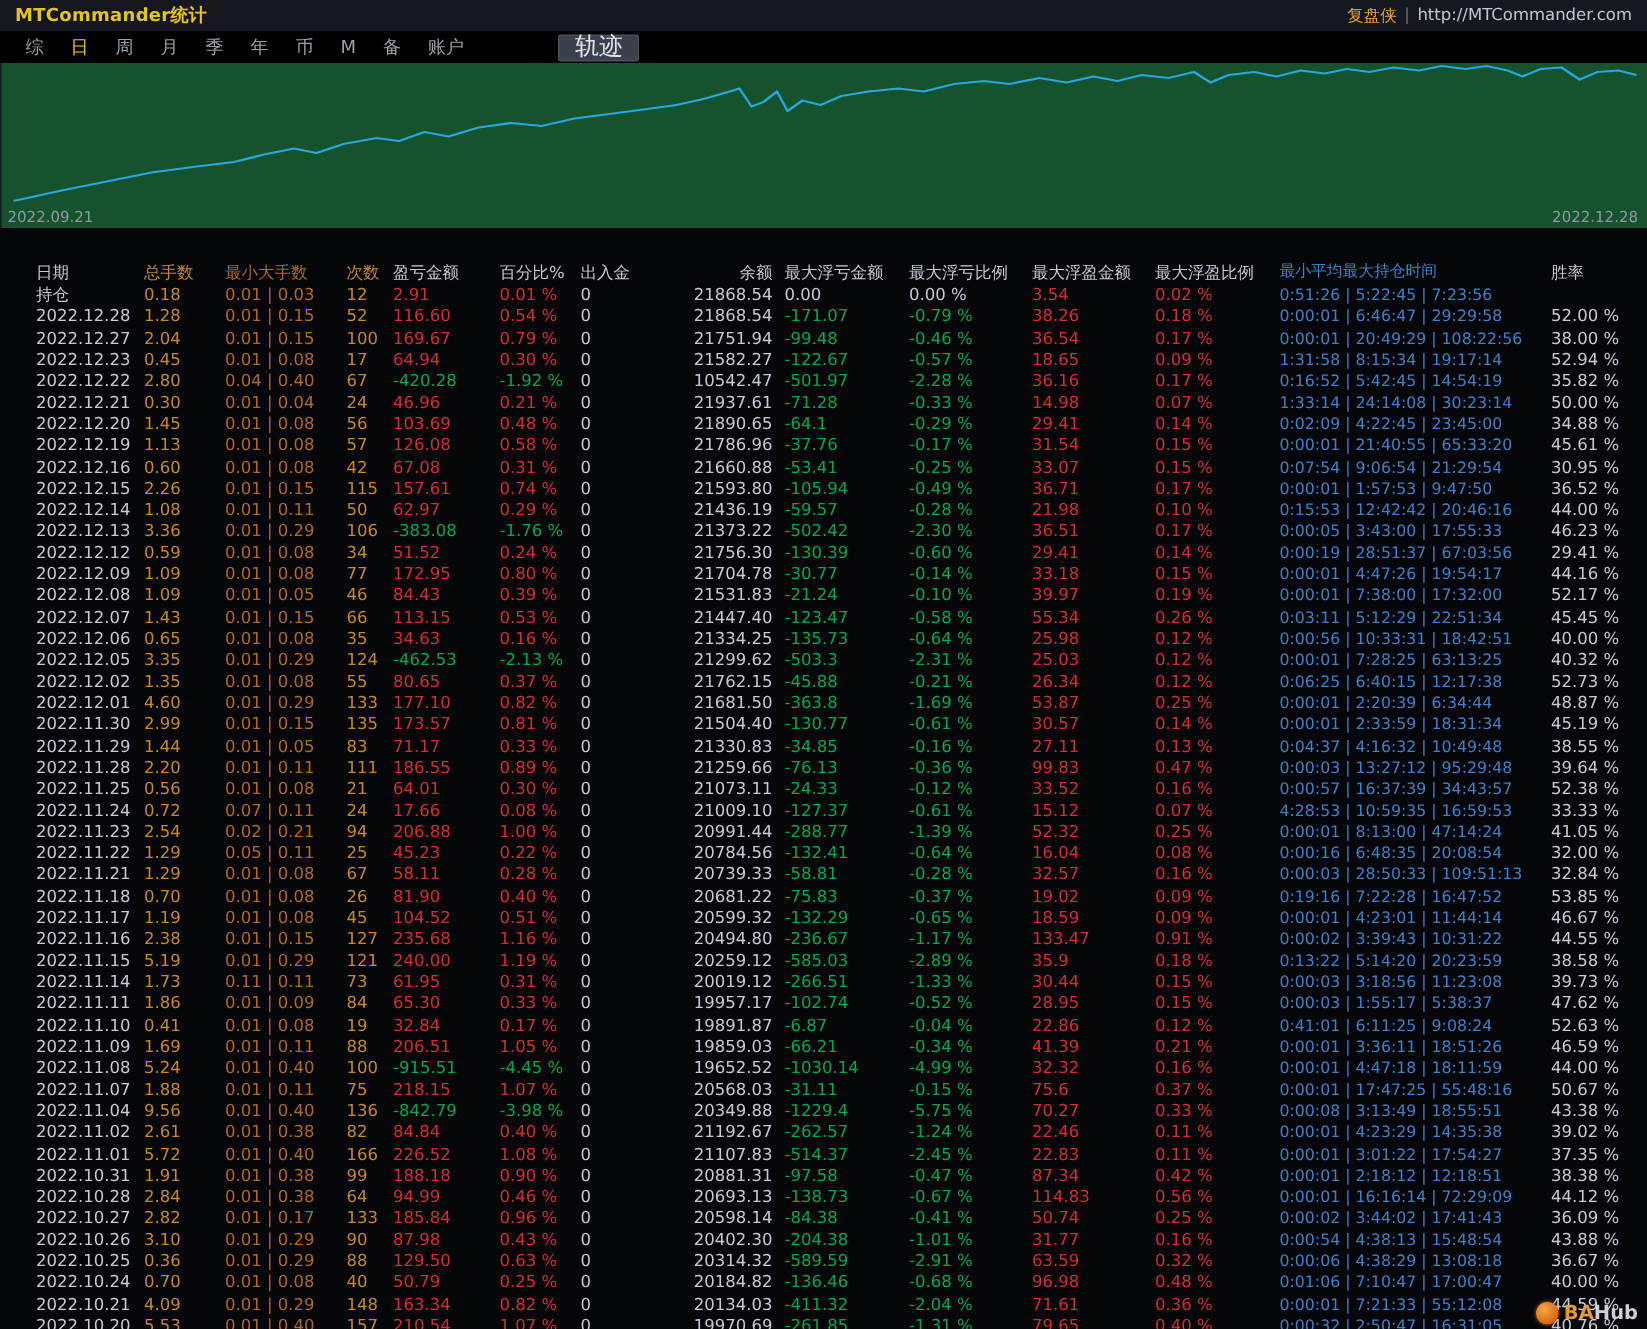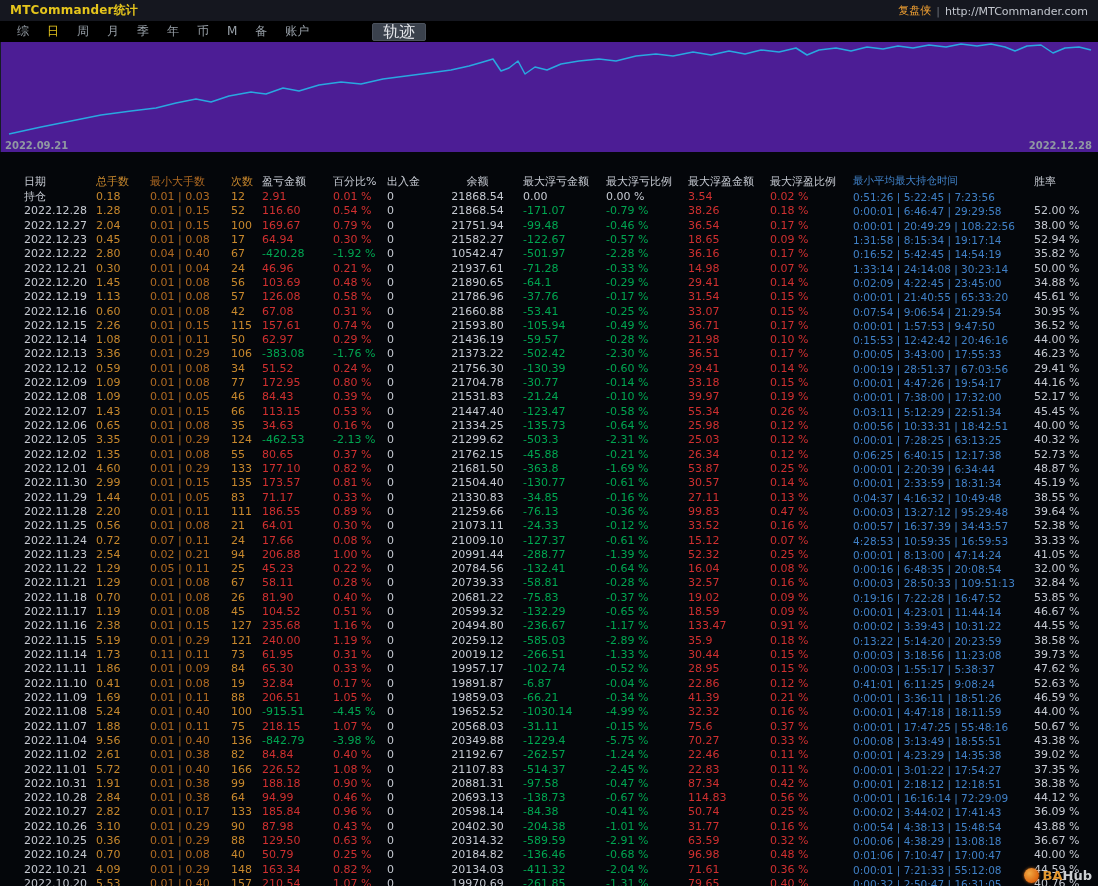--- a/index.html
+++ b/index.html
@@ -4,53 +4,53 @@
 <title>MTCommander</title>
 <style>
   html,body{margin:0;padding:0;background:#000;}
   .app{position:relative;width:1098px;height:886px;background:#04060a;overflow:hidden;
        font-family:"DejaVu Sans","Liberation Sans",sans-serif;-webkit-font-smoothing:antialiased;}
 
   
   .titlebar{height:21px;background:#15171f;display:flex;align-items:center;
             justify-content:space-between;padding:0 10px;box-sizing:border-box;}
   .app-title{color:var(--yellow);font-size:12px;font-weight:bold;letter-spacing:.2px;}
-  .brand{font-size:11px;color:#aeb4bc;display:flex;gap:5px;align-items:flex-end;}
+  .brand{font-size:11px;color:#aeb4bc;display:flex;gap:5px;align-items:flex-start;}
   .brand .name{color:var(--orange);}
   .brand .sep{color:#6b7078;}
   .brand .url{color:#c3c7cf;cursor:pointer;}
 
   
   .menubar{height:21px;background:#000;display:flex;align-items:center;padding:0 8px;box-sizing:border-box;}
   .menu-item{color:#98a0a8;font-size:12px;padding:0 9px;cursor:pointer;line-height:21px;}
   .menu-item.active{color:var(--yellow);}
   .track-btn{margin-left:54px;background:#3a414c;color:#e4e6ea;font-size:16px;
              border:1px solid #4a515c;border-radius:2px;padding:0 10px;height:18px;line-height:16px;cursor:pointer;}
 
   
-  .chart{position:relative;height:110px;background:#4c1d95;border-left:1px solid #161c26;font-weight:bold;}
+  .chart{position:relative;height:110px;background:#14532d;border-left:1px solid #161c26;}
   .chart svg{position:absolute;top:0;left:0;width:1098px;height:96px;display:block;}
   .chart polyline{fill:none;stroke:var(--line);stroke-width:1.5;stroke-linejoin:round;vector-effect:non-scaling-stroke;}
   .chart-label{position:absolute;bottom:1px;font-size:10px;color:var(--muted);}
   .chart-label.left{left:4px;}
   .chart-label.right{right:6px;}
 
   
   .grid-cols{display:grid;grid-template-columns:72px 54px 81px 31px 71px 54px 53px 83px 83px 82px 82px 83px 181px minmax(0,1fr);}
   .thead{height:18px;align-items:center;color:var(--text);font-size:11px;padding-left:24px;box-sizing:border-box;margin-top:20px;}
   .th{white-space:nowrap;overflow:hidden;cursor:pointer;}
   .tbody{height:716px;overflow:hidden;}
   .tr{height:14.32px;line-height:14.3px;font-size:11px;padding-left:24px;box-sizing:border-box;}
   .td{white-space:nowrap;overflow:hidden;}
   .c0{color:var(--text);}            
   .c1{color:var(--lots);}            
   .c2{color:var(--minmax);}          
   .c3{color:var(--lots);}            
   .c6{color:var(--text);}            
-  .c7{color:var(--text);text-align:center;padding-right:8px;} 
+  .c7{color:var(--text);text-align:right;padding-right:8px;} 
   .c12{color:var(--time);font-size:10.5px;} 
   .c13{color:var(--text);}           
   .pos{color:var(--red);}
   .neg{color:var(--green);}
   .zero{color:var(--text);}
 
   
   .watermark{position:absolute;right:6px;bottom:3px;display:flex;align-items:center;gap:4px;
              font-size:13px;font-weight:bold;color:#d8dadd;opacity:.95;}
   .wm-icon{width:15px;height:15px;border-radius:50%;

